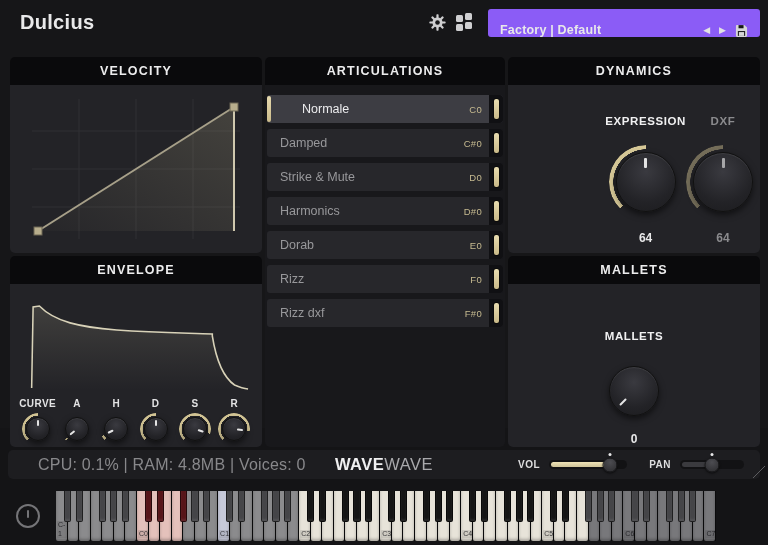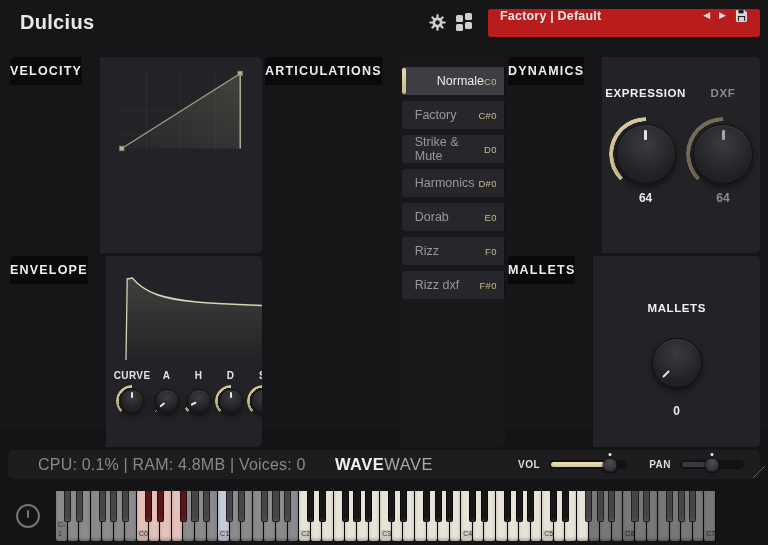--- a/index.html
+++ b/index.html
@@ -10,33 +10,33 @@
   
   .topbar { position:absolute; top:0; left:0; right:0; height:45px; display:flex;
     align-items:center; padding:0 8px 0 20px; }
   .app-title { font-size:20px; font-weight:700; color:#e9e9ea; letter-spacing:.3px; }
   .topbar-right { margin-left:auto; display:flex; align-items:center; gap:10px; }
   .icon-btn { display:flex; align-items:center; justify-content:center; cursor:pointer; }
   .grid-icon { display:grid; grid-template-columns:7px 7px; grid-gap:2px; }
   .grid-icon i { width:7px; height:7px; background:#cfcfd1; border-radius:1.5px; }
   .grid-icon i:nth-child(2) { transform:translateY(-2px); }
   .grid-icon i:nth-child(4) { transform:translateY(-2px); }
-  .preset-box { display:flex; align-items:flex-start; height:28px; background:#b91c1c;
+  .preset-box { display:flex; align-items:flex-end; height:28px; background:#8b5cf6;
     border-radius:3px; padding:0 12px; margin-left:6px; width:272px; }
   .preset-label { font-size:12.5px; font-weight:700; color:#e8e8e9; letter-spacing:.2px; }
   .preset-nav { margin-left:auto; display:flex; align-items:center; gap:9px; }
   .arrow { font-size:9px; color:#e2e2e4; cursor:pointer; line-height:1; }
 
   
   .main { position:absolute; top:57px; left:10px; width:750px; height:390px;
     display:flex; gap:3px; }
   .col { display:flex; flex-direction:column; gap:3px; }
   .col-left,.col-right { width:252px; }
   .col-mid { width:240px; }
-  .panel { display:flex; flex-direction:row; border-radius:5px; overflow:hidden;gap:18px; }
+  .panel { display:flex; flex-direction:column; border-radius:5px; overflow:hidden; }
   .panel-header { height:28px; flex:none; background:#0a0a0c; color:#ededee; display:flex;
     align-items:center; justify-content:center; font-size:12.5px; font-weight:700;
     letter-spacing:1.2px; }
   .panel-body { flex:1; background:#232327; position:relative; }
   .p-velocity { height:196px; } .p-envelope { flex:1; }
   .p-dynamics { height:196px; } .p-mallets { flex:1; }
   .p-artics { height:100%; }
   .p-artics .panel-body { background:#18181b; padding:10px 2px 0 2px; }
 
   
@@ -79,21 +79,21 @@
   .k-md .face { inset:6px; } .k-md .ptr { inset:6px; }
   .k-md .ptr::before { top:5px; height:9px; }
   .klabel { font-size:10px; font-weight:700; color:#e3e3e4; letter-spacing:.4px; }
   .biglabel { font-size:11.5px; font-weight:700; color:#f0f0f1; letter-spacing:.6px; }
   .bigvalue { font-size:12px; font-weight:700; color:#e8e8e9; }
   .dim .biglabel, .dim .bigvalue { color:#8b8b8e; }
   .dim .arc { opacity:.45; } .dim .ptr::before { background:#a6a6a8; }
 
   .dyn-body { display:flex; justify-content:flex-end; padding-top:30px; }
   .dyn-group .biglabel { margin-bottom:18px; }
-  .dyn-group .bigvalue { margin-top:0; }
+  .dyn-group .bigvalue { margin-top:12px; }
   .mallet-body { display:flex; flex-direction:column; align-items:center; padding-top:46px; }
   .mallet-body .biglabel { margin-bottom:18px; }
   .mallet-body .bigvalue { margin-top:10px; }
 
   
   .graph { position:absolute; inset:8px 12px; }
   .env-curve { position:relative; height:100px; margin:6px 12px 0 12px; }
   .env-knobs { display:flex; padding:8px 8px 0 8px; }
   .env-knobs .kgroup { flex:1; gap:4px; }
 
@@ -296,21 +296,21 @@
       <div class="panel p-artics">
         <div class="panel-header">ARTICULATIONS</div>
         <div class="panel-body">
           <div class="artic-row selected">
             <span class="artic-name">Normale</span>
             <span class="artic-note">C0</span>
             <span class="artic-slot"></span>
             <span class="artic-pill"></span>
           </div>
           <div class="artic-row">
-            <span class="artic-name">Factory</span>
+            <span class="artic-name">Damped</span>
             <span class="artic-note">C#0</span>
             <span class="artic-slot"></span>
             <span class="artic-pill"></span>
           </div>
           <div class="artic-row">
             <span class="artic-name">Strike &amp; Mute</span>
             <span class="artic-note">D0</span>
             <span class="artic-slot"></span>
             <span class="artic-pill"></span>
           </div>

